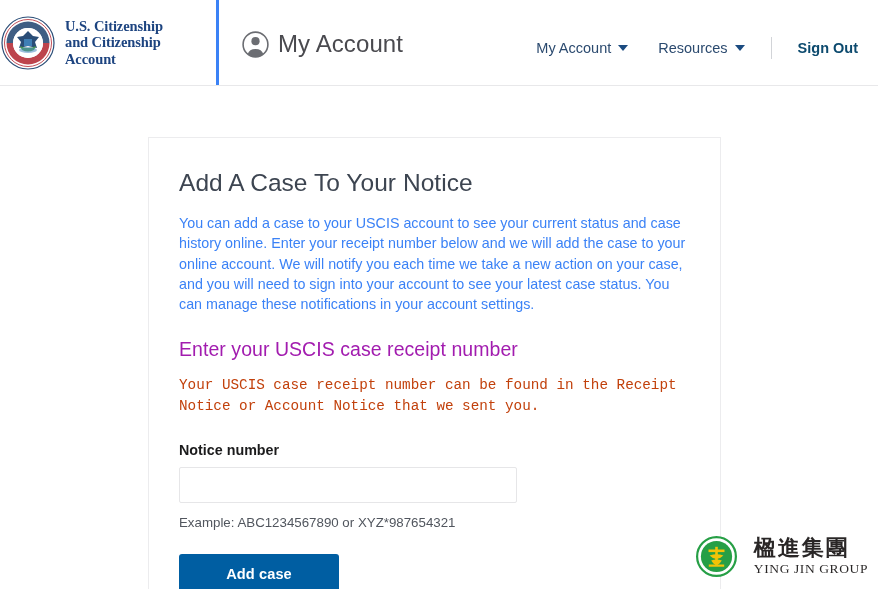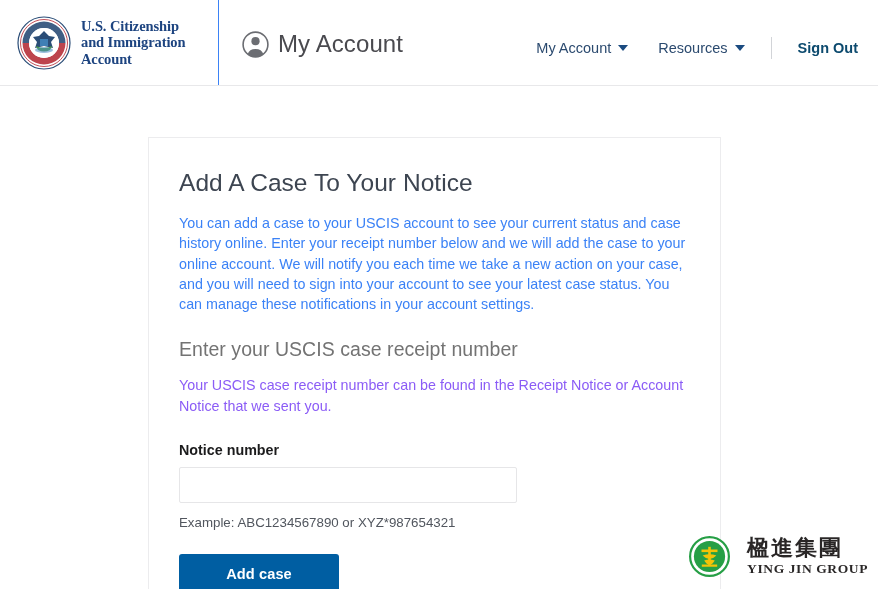--- a/index.html
+++ b/index.html
@@ -30,25 +30,25 @@
     width: 100%;
     height: 100%;
   }
 
   .brand-block {
     position: absolute;
     left: 0;
     top: 0;
     width: 219px;
     height: 85px;
-    border-right: 1px solid #3b82f6;
+    border-right: 3px solid #3b82f6;
     box-sizing: border-box;
     display: flex;
     align-items: center;
-    padding-left: 16px;
+    padding-left: 0;
   }
   .dhs-seal {
     width: 56px;
     height: 56px;
     flex: 0 0 56px;
     position: relative;
   }
   .brand-text {
     margin-left: 9px;
     font-family: "Liberation Serif", serif;
@@ -154,30 +154,31 @@
     font-size: 14.3px;
     line-height: 20.3px;
     color: #3b82f6;
     max-width: 519px;
   }
 
   .card h2 {
     margin: 24px 0 0 0;
     font-size: 19.5px;
     font-weight: 400;
-    color: #737373;
+    color: #a21caf;
     letter-spacing: 0.05px;
   }
 
   .sub-text {
     margin: 14px 0 0 0;
     font-size: 14.3px;
     line-height: 20.3px;
-    color: #8b5cf6;
+    color: #c2410c;
     max-width: 510px;
+    font-family: Liberation Mono, monospace;
   }
 
   .field-label {
     margin: 26px 0 0 0;
     font-size: 14.3px;
     font-weight: 700;
     color: #1b1b1c;
   }
 
   .receipt-input {
@@ -239,21 +240,21 @@
     font-family: "DejaVu Sans", sans-serif;
     font-size: 22px;
     font-weight: 700;
     color: #231f20;
     letter-spacing: 2px;
     display: block;
   }
   .wm-en {
     font-family: "Liberation Serif", serif;
     font-size: 13.5px;
-    font-weight: 700;
+    font-weight: 400;
     color: #231f20;
     letter-spacing: 0.6px;
     display: block;
     margin-top: 3px;
   }
 </style>
 </head>
 <body>
 
 <div class="site-header">
@@ -271,21 +272,21 @@
           <circle cx="28" cy="28" r="15" fill="#ffffff"></circle>
           <path d="M28 16 L33 21 L39 22 L35 27 L37 33 L28 31 L19 33 L21 27 L17 22 L23 21 Z" fill="#2a4d77"></path>
           <rect x="24" y="24" width="8" height="7" fill="#3f7fb5"></rect>
           <path d="M24 24 L28 20.5 L32 24 Z" fill="#2a4d77"></path>
           <path d="M20 31 q8 4 16 0 l-2 4 q-6 3 -12 0 Z" fill="#4a9b45"></path>
           <ellipse cx="28" cy="35" rx="9" ry="3" fill="#4a8bc2" opacity="0.55"></ellipse>
         </svg>
       </div>
       <div class="brand-text">
         <span>U.S. Citizenship</span>
-        <span>and Immigration</span>
+        <span>and Citizenship</span>
         <span>Account</span>
       </div>
     </div>
 
     <div class="account-title">
       <div class="avatar-icon">
         <svg viewBox="0 0 27 27" width="27" height="27" aria-hidden="true">
           <circle cx="13.5" cy="13.5" r="12.4" fill="none" stroke="#6b6d72" stroke-width="1.6"></circle>
           <circle cx="13.5" cy="10.2" r="4.1" fill="#6b6d72"></circle>
           <path d="M5.6 23.2 a8.2 7.2 0 0 1 15.8 0 a12.4 12.4 0 0 1 -15.8 0 Z" fill="#6b6d72"></path>

